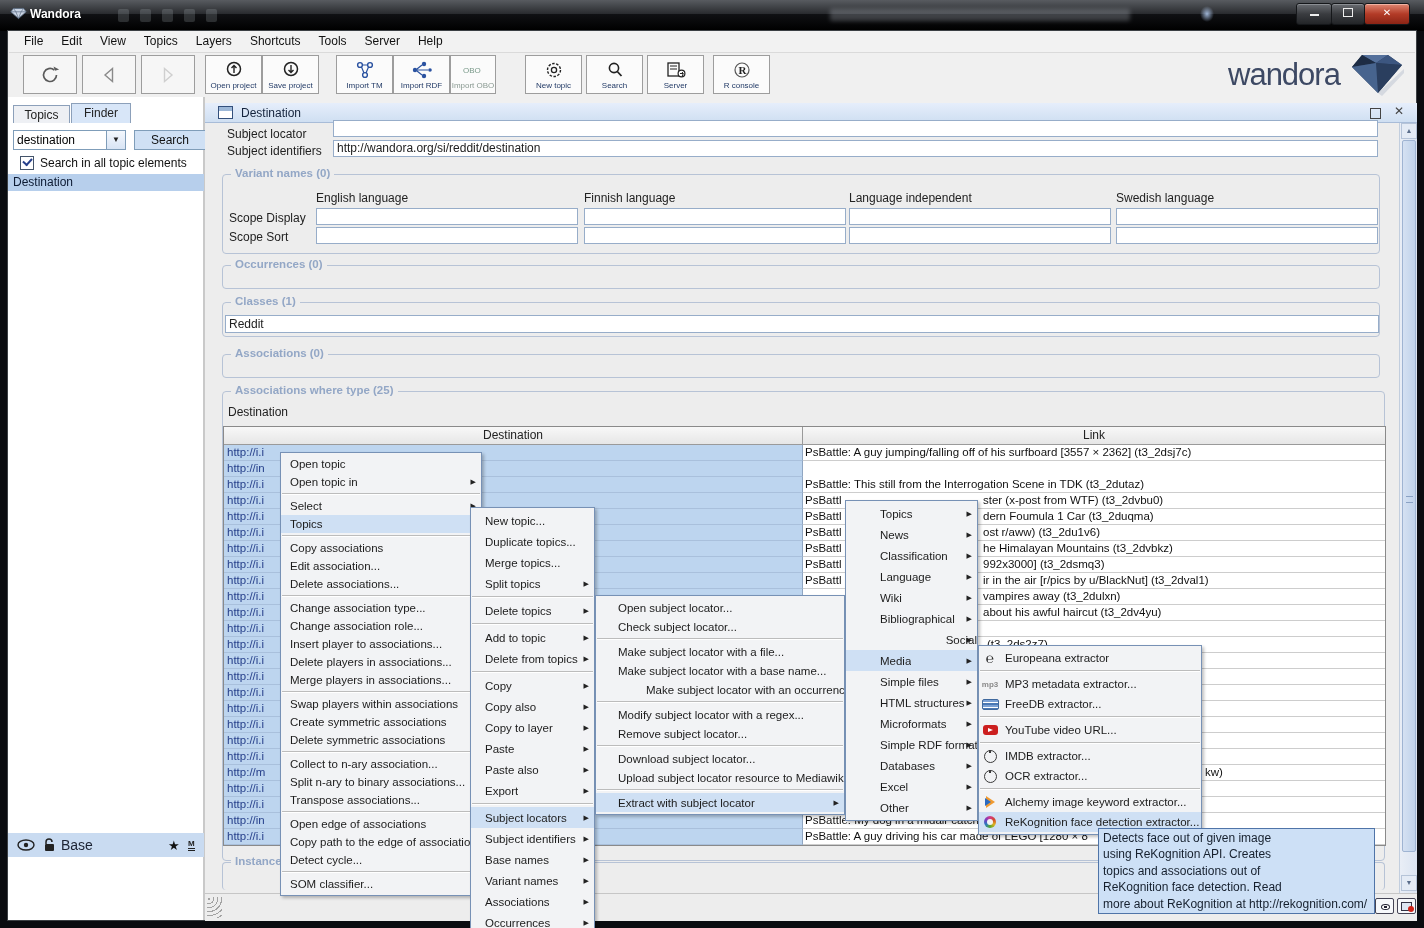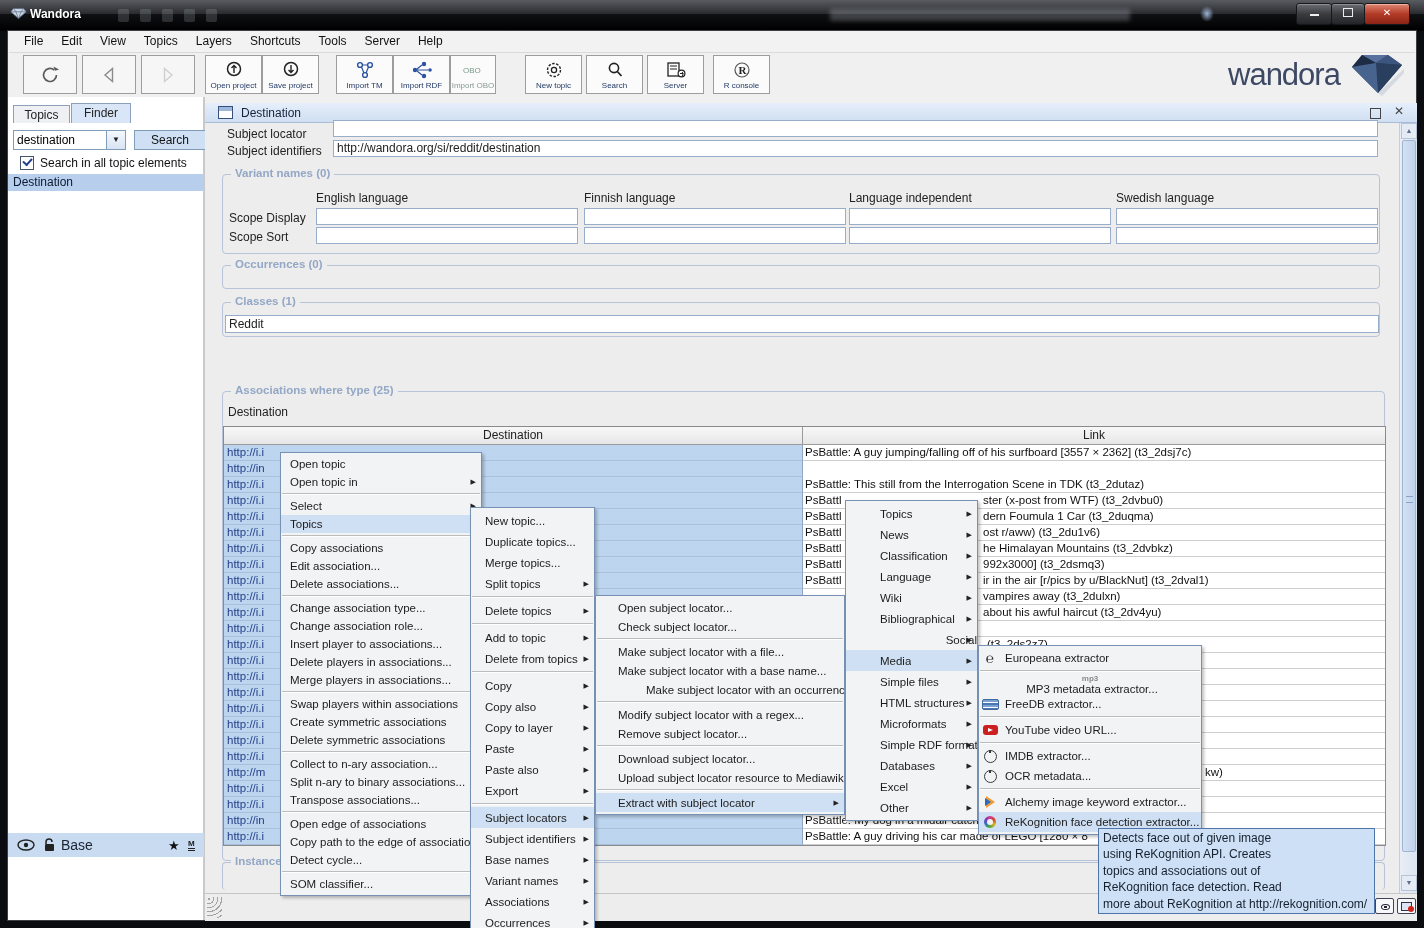--- a/index.html
+++ b/index.html
@@ -333,20 +333,23 @@
 
     <div class="grp" style="left:17px;top:142px;width:1158px;height:24px">
       <span class="lg">Occurrences (0)</span>
     </div>
 
     <div class="grp" style="left:17px;top:179px;width:1158px;height:35px">
       <span class="lg">Classes (1)</span>
       <div class="fld" style="left:2px;top:12px;width:1154px;height:18px;line-height:17px">Reddit</div>
     </div>
 
+    <div class="grp" style="left:17px;top:231px;width:1158px;height:24px">
+      <span class="lg">Associations (0)</span>
+    </div>
 
     <div class="grp" style="left:17px;top:268px;width:1163px;height:470px">
       <span class="lg">Associations where type (25)</span>
       <span class="lab" style="left:5px;top:13px">Destination</span>
       <div id="assoc-table">
         <div id="thead">
           <div class="th th1">Destination</div>
           <div class="th th2">Link</div>
         </div>
         <div id="tbody">
@@ -747,21 +750,21 @@
       </div>
     </div>
     <div class="menu" style="left: 978px; top: 645px; width: 224px;">
       <div class="mi" style="height: 20px;">
         <span class="mic">
           <span class="eu-g">℮</span>
         </span>
         <span class="mlb" style="padding-left: 4px;">Europeana extractor</span>
       </div>
       <div class="msep"></div>
-      <div class="mi" style="height: 20px; flex-direction: column;">
+      <div class="mi" style="height: 20px;">
         <span class="mic">
           <span class="mp3-g">mp3</span>
         </span>
         <span class="mlb" style="padding-left: 4px;">MP3 metadata extractor...</span>
       </div>
       <div class="mi" style="height: 20px;">
         <span class="mic">
           <span class="freedb-g"></span>
         </span>
         <span class="mlb" style="padding-left: 4px;">FreeDB extractor...</span>
@@ -777,21 +780,21 @@
       <div class="mi" style="height: 20px;">
         <span class="mic">
           <span class="dial-g"></span>
         </span>
         <span class="mlb" style="padding-left: 4px;">IMDB extractor...</span>
       </div>
       <div class="mi" style="height: 20px;">
         <span class="mic">
           <span class="dial-g"></span>
         </span>
-        <span class="mlb" style="padding-left: 4px;">OCR metadata...</span>
+        <span class="mlb" style="padding-left: 4px;">OCR extractor...</span>
       </div>
       <div class="msep"></div>
       <div class="mi" style="height: 20px;">
         <span class="mic">
           <span class="alch-g"></span>
         </span>
         <span class="mlb" style="padding-left: 4px;">Alchemy image keyword extractor...</span>
       </div>
       <div class="mi hl" style="height: 20px;">
         <span class="mic">

